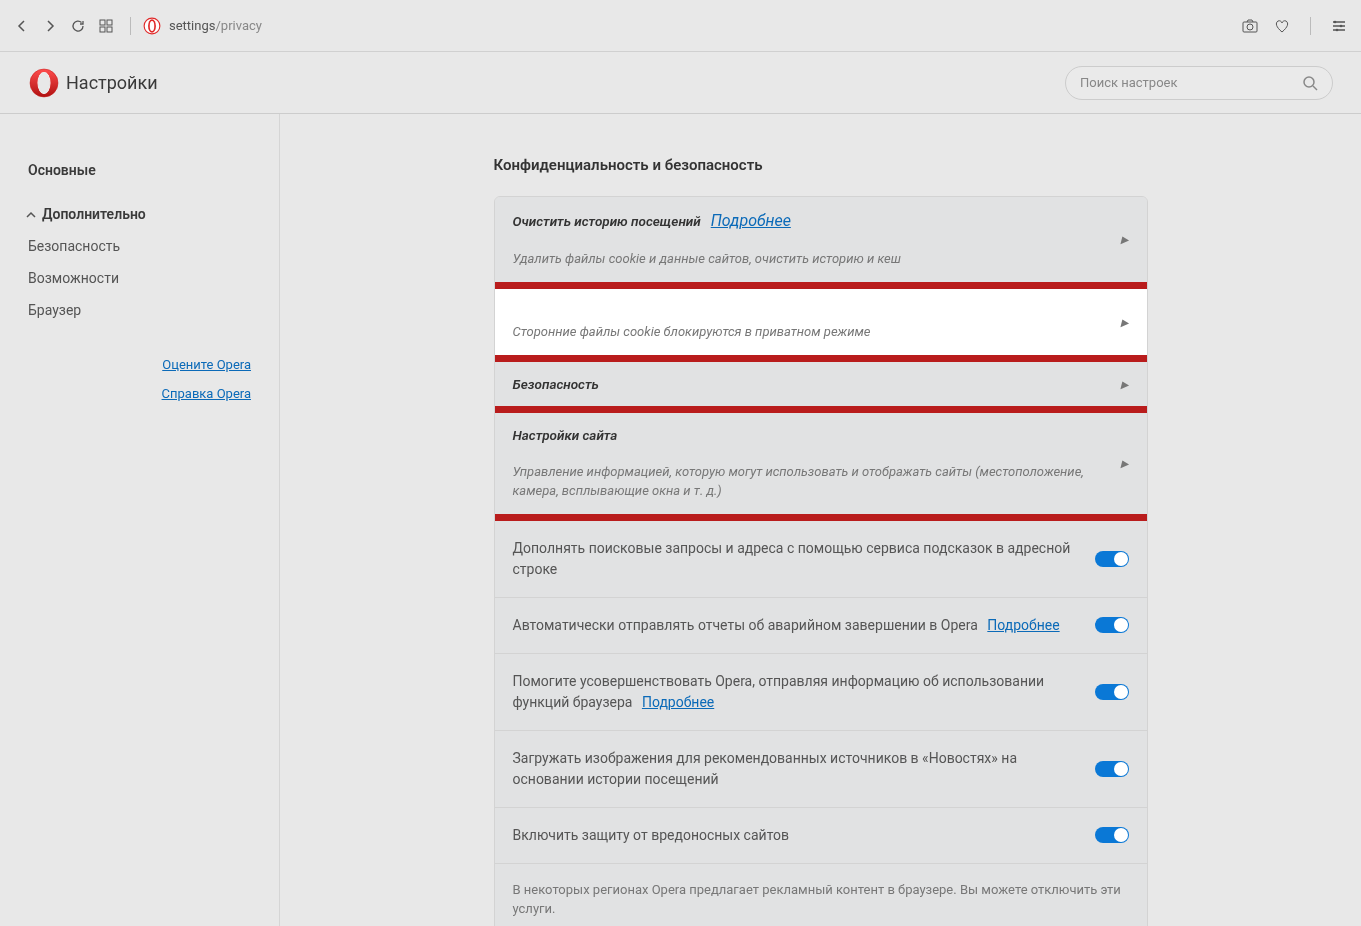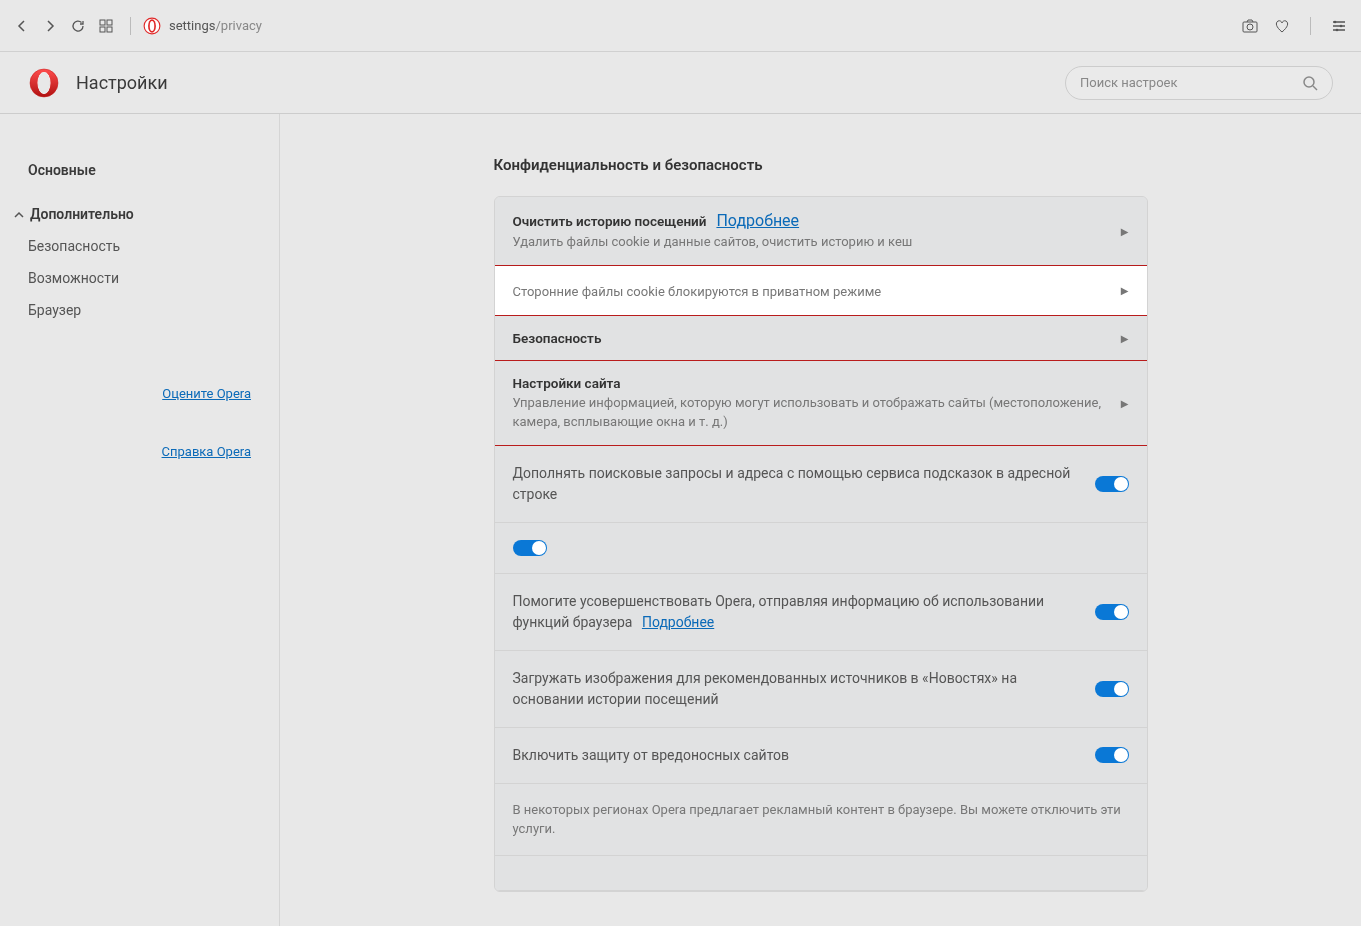--- a/index.html
+++ b/index.html
@@ -66,21 +66,21 @@
       height: 62px;
       background: #e8e8e8;
       border-bottom: 1px solid #ccc;
       display: flex;
       align-items: center;
       padding: 0 28px;
     }
     .header-title {
       display: flex;
       align-items: center;
-      gap: 16px;
+      gap: 6px;
     }
     .opera-logo {
       width: 32px;
       height: 32px;
     }
     .header-title-text {
       font-size: 18px;
       color: #3a3a3a;
       font-weight: 400;
     }
@@ -125,21 +125,20 @@
       cursor: pointer;
     }
     .sidebar-item.bold { font-weight: 600; }
     .sidebar-item.sub { padding-left: 28px; color: #555; }
     .sidebar-link {
       padding: 7px 28px;
       font-size: 13px;
       color: #0b6ab8;
       text-decoration: underline;
       cursor: pointer;
-      margin-top: 29px;
     }
     .sidebar-spacer { height: 24px; }
     .expand-icon {
       margin-right: 6px;
       color: #555;
     }
     .main {
       flex: 1;
       display: flex;
       justify-content: center;
@@ -156,44 +155,45 @@
       margin-bottom: 22px;
     }
     .card-group {
       background: #e1e2e3;
       border: 1px solid #d3d3d3;
       border-radius: 6px;
       overflow: hidden;
     }
     .card-row {
       padding: 14px 18px;
-      border-bottom: 1px solid #b91c1c;
+      border-bottom: 7px solid #b91c1c;
       display: flex;
       align-items: center;
       gap: 12px;
       cursor: pointer;
       background: #e1e2e3;
+      font-style: italic;
     }
     .card-row:last-child { border-bottom: none; }
     .card-row.highlighted {
       background: #fff;
       box-shadow: 0 2px 4px rgba(0,0,0,0.1);
     }
     .card-content {
       flex: 1;
     }
     .card-title {
       font-size: 13.5px;
       font-weight: 600;
       color: #333;
     }
     .card-subtitle {
       font-size: 13px;
       color: #777;
-      margin-top: 3px;
+      margin-top: 20px;
       line-height: 1.4;
     }
     .card-link {
       color: #0b6ab8;
       text-decoration: underline;
       cursor: pointer;
       margin-left: 6px;
     }
     .chevron {
       color: #777;
@@ -335,21 +335,21 @@
     </svg>
   </div>
 </div>
 
 <div class="content">
   <div class="sidebar">
     <div class="sidebar-item bold">
       <span>Основные</span>
     </div>
     <div style="height:12px"></div>
-    <div class="sidebar-item bold" style="padding-left:14px">
+    <div class="sidebar-item bold" style="padding-left:26px">
       <span class="expand-icon">
         <svg width="10" height="8" viewBox="0 0 10 8">
             <path d="M1 6 L5 2 L9 6" stroke="#555" stroke-width="1.5" fill="none"></path>
           </svg>
       </span>
       <span>Дополнительно</span>
     </div>
     <div class="sidebar-item sub">
       <span>Безопасность</span>
     </div>
@@ -407,20 +407,24 @@
 
 
         <div class="option-row">
           <div class="option-text">
             <span>Дополнять поисковые запросы и адреса с помощью сервиса подсказок в адресной строке</span>
           </div>
           <div class="toggle"></div>
         </div>
 
         <div class="option-row">
+          <div class="option-text">
+            <span>Автоматически отправлять отчеты об аварийном завершении в Opera</span>
+            <span class="card-link">Подробнее</span>
+          </div>
           <div class="toggle"></div>
         </div>
 
         <div class="option-row">
           <div class="option-text">
             <span>Помогите усовершенствовать Opera, отправляя информацию об использовании функций браузера</span>
             <span class="card-link">Подробнее</span>
           </div>
           <div class="toggle"></div>
         </div>

